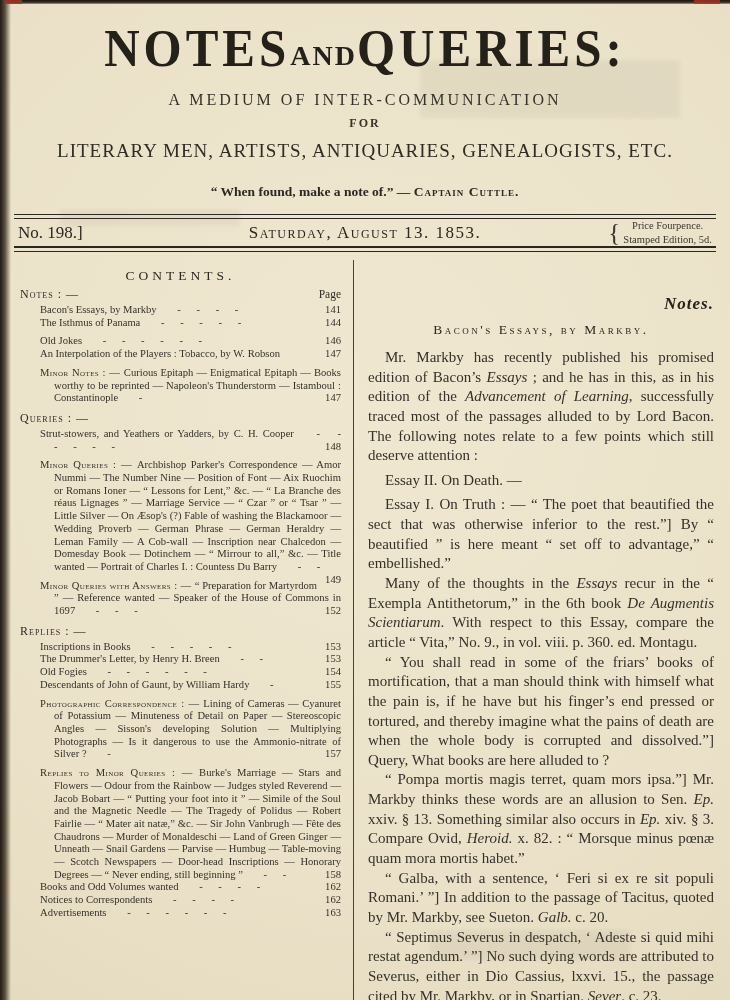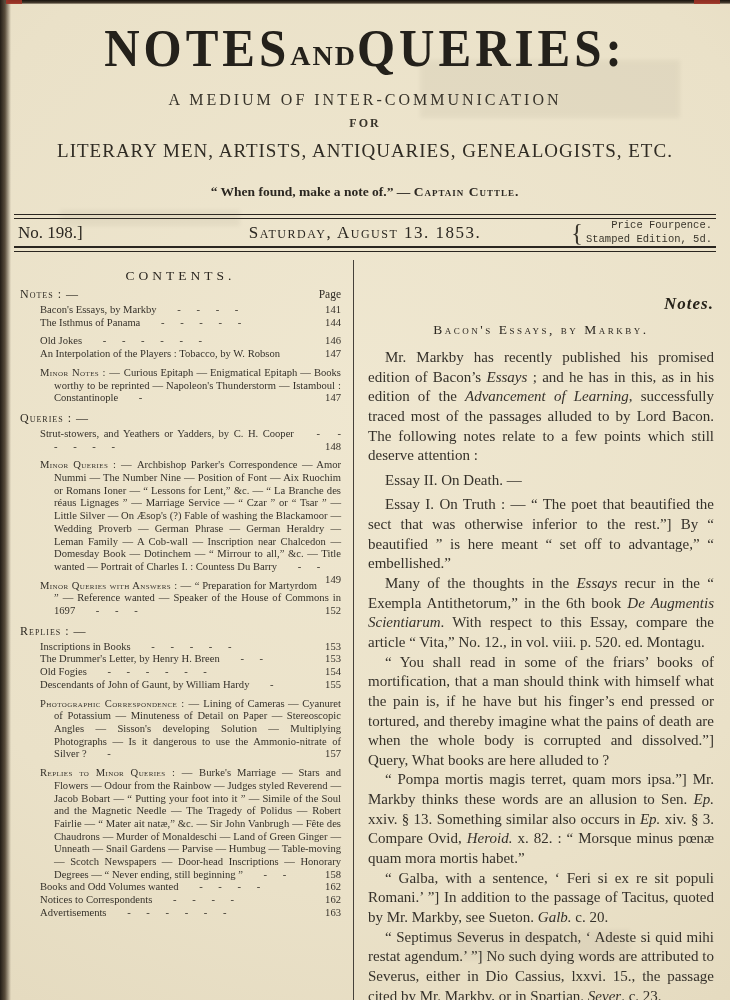--- a/index.html
+++ b/index.html
@@ -33,21 +33,21 @@
   .motto .attrib{font-variant:small-caps;letter-spacing:1px;}
 
   .rule-double{margin:0 14px;border-top:1px solid #2a2620;border-bottom:1px solid #2a2620;height:3px;}
   .rule-double.thick{border-top-width:2px;}
 
   .issue-row{position:relative;margin:0 18px;height:27px;display:flex;align-items:center;justify-content:space-between;}
   .issue-no{font-size:17px;color:#2b2721;}
   .issue-date{position:absolute;left:50%;transform:translateX(-50%);font-size:17px;font-variant:small-caps;letter-spacing:1.5px;color:#2b2721;white-space:nowrap;}
   .price-block{display:flex;align-items:center;gap:3px;}
   .price-brace{font-size:25px;font-weight:400;color:#3a362c;line-height:1;}
-  .price-lines{font-size:10.5px;line-height:1.25;text-align:right;color:#3a362c;font-family:Liberation Mono, monospace;}
+  .price-lines{font-size:10.5px;line-height:1.25;text-align:center;color:#3a362c;}
 
   
   .columns{display:flex;height:762px;margin:0 14px 0 18px;}
   .col-left{width:336px;border-right:1px solid #46413a;padding:8px 12px 0 2px;box-sizing:border-box;}
   .col-right{flex:1;padding:6px 2px 0 14px;box-sizing:border-box;}
 
   
   .contents-title{text-align:center;font-size:13.5px;letter-spacing:4px;color:#2b2721;margin-bottom:3px;}
   .contents-head-row{display:flex;justify-content:space-between;align-items:baseline;font-size:11px;}
   .page-word{font-size:11.5px;}
@@ -138,21 +138,21 @@
 
     </div>
 
     <div class="col-right">
       <div class="notes-header">Notes.</div>
       <div class="article-title">Bacon's Essays, by Markby.</div>
       <div>
           <p class="para"><span>Mr. Markby has recently published his promised edition of Bacon’s </span><i>Essays</i><span> ;  and he has in this, as in his edition of the </span><i>Advancement of Learning</i><span>, successfully traced most of the passages alluded to by Lord Bacon.  The following notes relate to a few points which still deserve attention :</span></p>
           <p class="para sp"><span>Essay II. On Death. —</span></p>
           <p class="para sp"><span>Essay I. On Truth : — “ The poet that beautified the sect that was otherwise inferior to the rest.”]   By “ beautified ” is here meant “ set off to advantage,” “ embellished.”</span></p>
-          <p class="para"><span>Many of the thoughts in the </span><i>Essays</i><span> recur in the “ Exempla Antithetorum,” in the 6th book </span><i>De Augmentis Scientiarum</i><span>.  With respect to this Essay, compare the article “ Vita,” No. 12., in vol. viii. p. 520. ed. Montagu.</span></p>
+          <p class="para"><span>Many of the thoughts in the </span><i>Essays</i><span> recur in the “ Exempla Antithetorum,” in the 6th book </span><i>De Augmentis Scientiarum</i><span>.  With respect to this Essay, compare the article “ Vita,” No. 9., in vol. viii. p. 360. ed. Montagu.</span></p>
           <p class="para"><span>“ You shall read in some of the friars’ books of mortification, that a man should think with himself what the pain is, if he have but his finger’s end pressed or tortured, and thereby imagine what the pains of death are when the whole body is corrupted and dissolved.”]   Query, What books are here alluded to ?</span></p>
           <p class="para"><span>“ Pompa mortis magis terret, quam mors ipsa.”] Mr. Markby thinks these words are an allusion to Sen. </span><i>Ep.</i><span> xxiv. § 13.   Something similar also occurs in </span><i>Ep.</i><span> xiv. § 3.   Compare Ovid, </span><i>Heroid.</i><span> x. 82. :  “ Morsque minus pœnæ quam mora mortis habet.”</span></p>
           <p class="para"><span>“ Galba, with a sentence, ‘ Feri si ex re sit populi Romani.’ ”]   In addition to the passage of Tacitus, quoted by Mr. Markby, see Sueton. </span><i>Galb.</i><span> c. 20.</span></p>
           <p class="para"><span>“ Septimus Severus in despatch, ‘ Adeste si quid mihi restat agendum.’ ”]   No such dying words are attributed to Severus, either in Dio Cassius, lxxvi. 15., the passage cited by Mr. Markby, or in Spartian. </span><i>Sever</i><span>. c. 23.</span></p>
           <p class="para"><span>In the passage of Juvenal, the words are, “ qui spatium vitæ,” and not “ qui finem vitæ,” as quoted by Lord Bacon.   Length of life is meant.</span></p>
         </div>
     </div>
 
   </div>
 </div>

